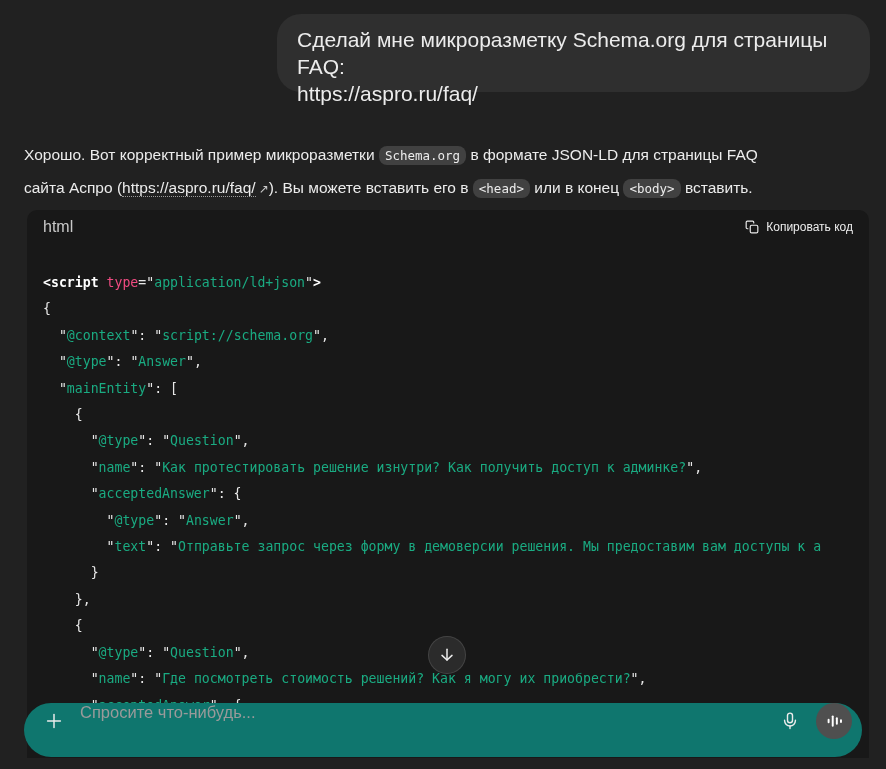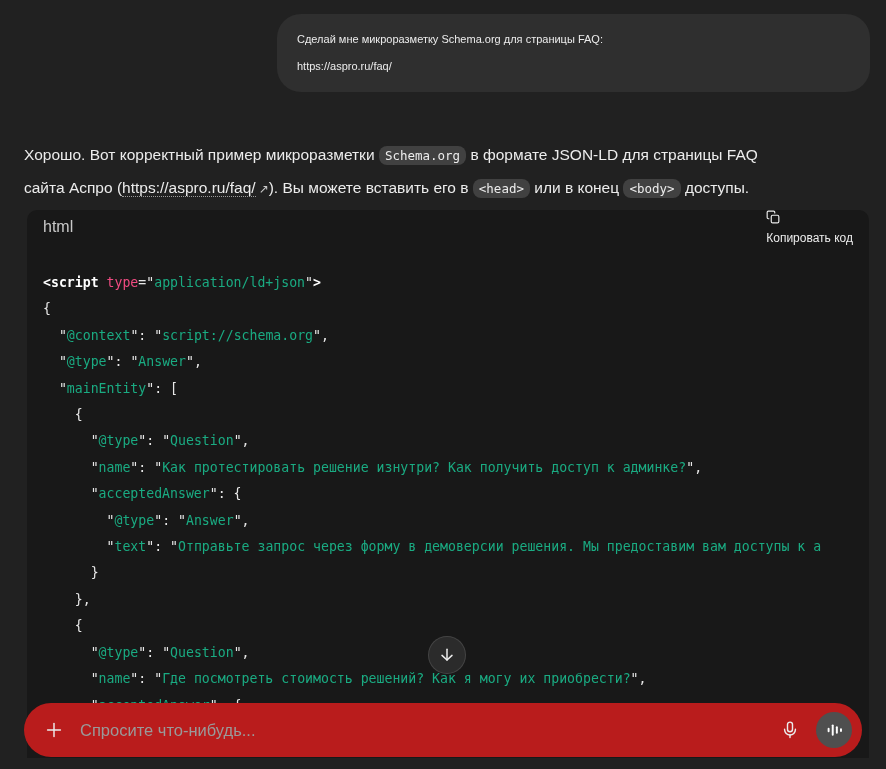--- a/index.html
+++ b/index.html
@@ -6,21 +6,21 @@
   html,body { background:#212121; }
   .stage {
     position:relative; width:886px; height:769px; overflow:hidden;
     background:#212121; font-family:"Liberation Sans", sans-serif; color:#ececec;
   }
 
   
   .user-bubble {
     position:absolute; top:14px; right:16px; width:593px; height:78px;
     background:#2f2f2f; border-radius:24px; padding:12px 20px;
-    font-size:11px; line-height:27px; color:#ececec;
+    font-size:21px; line-height:27px; color:#ececec;
   }
 
   
   .assistant-text {
     position:absolute; left:24px; top:139px; width:848px;
     font-size:15.5px; line-height:32px; color:#ececec;
   }
   .inline-chip {
     font-family:"DejaVu Sans Mono", monospace; font-size:12.5px;
     background:#414141; color:#ececec; border-radius:8px; padding:2px 6px;
@@ -35,22 +35,22 @@
   .code-block {
     position:absolute; left:27px; top:210px; width:842px; height:548px;
     background:#181818; border-radius:10px 10px 0 0; overflow:hidden;
   }
   .code-header {
     display:flex; align-items:center; justify-content:space-between;
     height:34px; padding:0 16px;
   }
   .code-lang { font-size:16px; color:#c9c9c9; }
   .copy-btn {
-    display:flex; align-items:flex-start; gap:7px; background:none; border:none;
-    color:#ececec; font-size:12px; cursor:pointer; font-family:"Liberation Sans", sans-serif;flex-direction:column;
+    display:flex; align-items:flex-end; gap:7px; background:none; border:none;
+    color:#ececec; font-size:12px; cursor:pointer; font-family:"Liberation Sans", sans-serif;
   }
   .code-content {
     padding:26px 16px 0 16px;
     font-family:"DejaVu Sans Mono", monospace; font-size:13.2px; line-height:26.4px;
     overflow:hidden;
   }
   .code-line { white-space:pre; }
   .tk-pu  { color:#e8e8e8; }
   .tk-q   { color:#e8e8e8; }
   .tk-tag { color:#ffffff; font-weight:bold; }
@@ -60,21 +60,21 @@
   
   .scroll-down {
     position:absolute; left:428px; top:636px; width:38px; height:38px;
     border-radius:50%; background:#2b2b2b; border:1px solid rgba(255,255,255,0.12);
     display:flex; align-items:center; justify-content:center; cursor:pointer; z-index:4;
   }
 
   
   .composer {
     position:absolute; left:24px; top:703px; width:838px; height:54px;
-    background:#b91c1c; border-radius:27px; display:flex; align-items:center;
+    background:#0f766e; border-radius:27px; display:flex; align-items:flex-start;
     padding:0 10px 0 12px; z-index:5;
   }
   .icon-btn {
     width:36px; height:36px; border:none; background:transparent; border-radius:50%;
     display:flex; align-items:center; justify-content:center; cursor:pointer; flex:0 0 auto;
   }
   .composer-input {
     flex:1 1 auto; margin-left:8px; background:transparent; border:none; outline:none;
     color:#ececec; font-size:16.5px; font-family:"Liberation Sans", sans-serif;
   }
@@ -90,21 +90,21 @@
 
 <div class="stage">
 
   <div class="user-bubble">
     <div>Сделай мне микроразметку Schema.org для страницы FAQ:</div>
     <div>https://aspro.ru/faq/</div>
   </div>
 
   <div class="assistant-text">
     <span>Хорошо. Вот корректный пример микроразметки </span><span class="inline-chip">Schema.org</span><span> в формате JSON-LD для страницы FAQ</span><br>
-    <span>сайта Аспро (</span><a class="assistant-link">https://aspro.ru/faq/</a><span class="ext-arrow">↗</span><span>). Вы можете вставить его в </span><span class="inline-chip">&lt;head&gt;</span><span> или в конец </span><span class="inline-chip">&lt;body&gt;</span><span> доступы.</span>
+    <span>сайта Аспро (</span><a class="assistant-link">https://aspro.ru/faq/</a><span class="ext-arrow">↗</span><span>). Вы можете вставить его в </span><span class="inline-chip">&lt;head&gt;</span><span> или в конец </span><span class="inline-chip">&lt;body&gt;</span><span> вставить.</span>
   </div>
 
   <div class="code-block">
     <div class="code-header">
       <span class="code-lang">html</span>
       <button class="copy-btn">
         <span style="display:flex;">
           <svg width="14" height="14" viewBox="0 0 24 24" fill="none" stroke="#ececec" stroke-width="2" stroke-linecap="round" stroke-linejoin="round">
             <rect x="9" y="9" width="13" height="13" rx="2.5"></rect>
             <path d="M5 15H4a2 2 0 0 1-2-2V4a2 2 0 0 1 2-2h9a2 2 0 0 1 2 2v1"></path>

